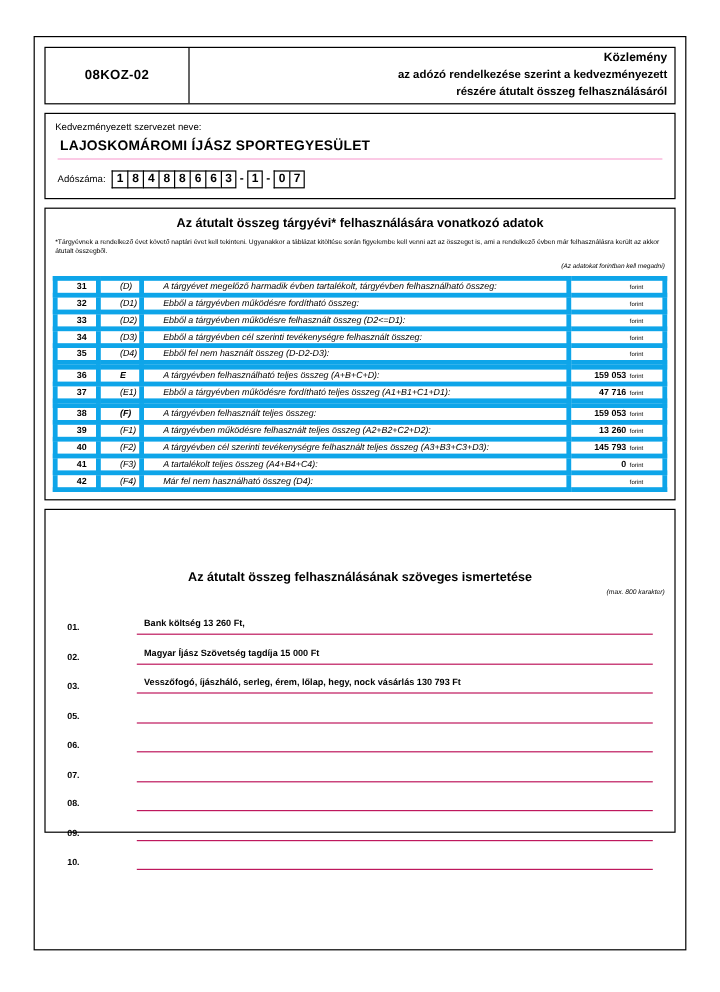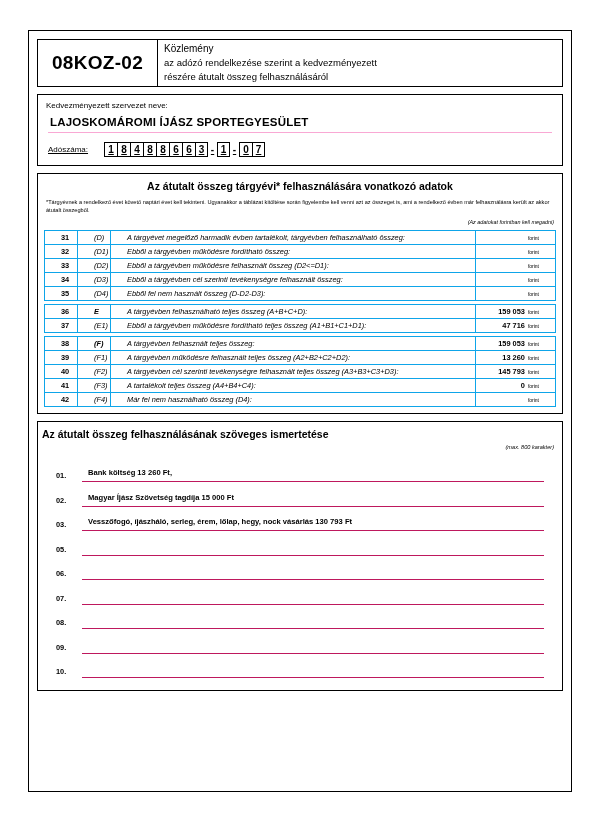--- a/index.html
+++ b/index.html
@@ -37,35 +37,35 @@
   .header-box {
     border: 1px solid #000;
     height: 48px;
     display: flex;
     align-items: center;
     box-sizing: border-box;
   }
   .form-code {
     width: 120px;
     text-align: center;
-    font-size: 19px;
+    font-size: 11px;
     font-weight: bold;
     letter-spacing: 0.3px;
     border-right: 1px solid #000;
     height: 100%;
     display: flex;
     align-items: center;
     justify-content: center;
     box-sizing: border-box;
   }
   .header-title {
     flex: 1;
-    text-align: left;
+    text-align: right;
     font-size: 9.5px;
-    font-weight: normal;
+    font-weight: bold;
     line-height: 1.45;
     padding: 0 6px;
   }
   .header-title .t1 { font-size: 10px; }
 
   
   .org-box {
     border: 1px solid #000;
     margin-top: 7px;
     padding: 6px 8px 8px 8px;
@@ -79,23 +79,22 @@
     font-size: 11.5px;
     font-weight: bold;
     letter-spacing: 0.2px;
     border-bottom: 1px solid #f9a8d4;
     padding: 0 2px 4px 2px;
     margin: 0 2px 9px 2px;
   }
   .tax-row {
     display: flex;
     align-items: center;
-    gap: 16px;
+    gap: 5px;
     padding-left: 2px;
-    text-decoration: underline;
   }
   .tax-label { font-size: 8px; }
   .digits { display: flex; align-items: center; }
   .digit {
     width: 13px;
     height: 15px;
     border: 1px solid #000;
     border-right: none;
     font-size: 10px;
     font-weight: bold;
@@ -132,21 +131,21 @@
     padding: 4px 8px 5px 8px;
   }
 
   table.rows {
     width: calc(100% - 12px);
     margin: 0 6px 6px 6px;
     border-collapse: collapse;
     table-layout: fixed;
   }
   table.rows td {
-    border: 1px solid #0ea5e9;
+    border: 4px solid #0ea5e9;
     height: 14px;
     font-size: 7.4px;
     padding: 0 16px;
     box-sizing: border-box;
     vertical-align: middle;
   }
   td.c-num {
     width: 20px;
     text-align: center;
     font-weight: bold;
@@ -186,37 +185,40 @@
 
   
   .sec2 {
     border: 1px solid #000;
     margin-top: 7px;
     box-sizing: border-box;
     height: 270px;
     position: relative;
   }
   .sec2-title {
+    text-align: center;
     font-size: 10.5px;
     font-weight: bold;
     padding: 6px 4px 2px 4px;
+    margin-top: 44px;
   }
   .sec2-note {
     font-size: 5.6px;
     font-style: italic;
     text-align: right;
     padding: 2px 8px 4px 8px;
   }
   .lines {
     padding: 4px 18px 0 18px;
   }
   .line-row {
     display: flex;
     align-items: flex-end;
     height: 24.5px;
+    gap: 32px;
   }
   .line-no {
     width: 26px;
     font-size: 7.4px;
     font-weight: bold;
     padding-bottom: 2px;
   }
   .line-val {
     flex: 1;
     border-bottom: 1px solid #be185d;

